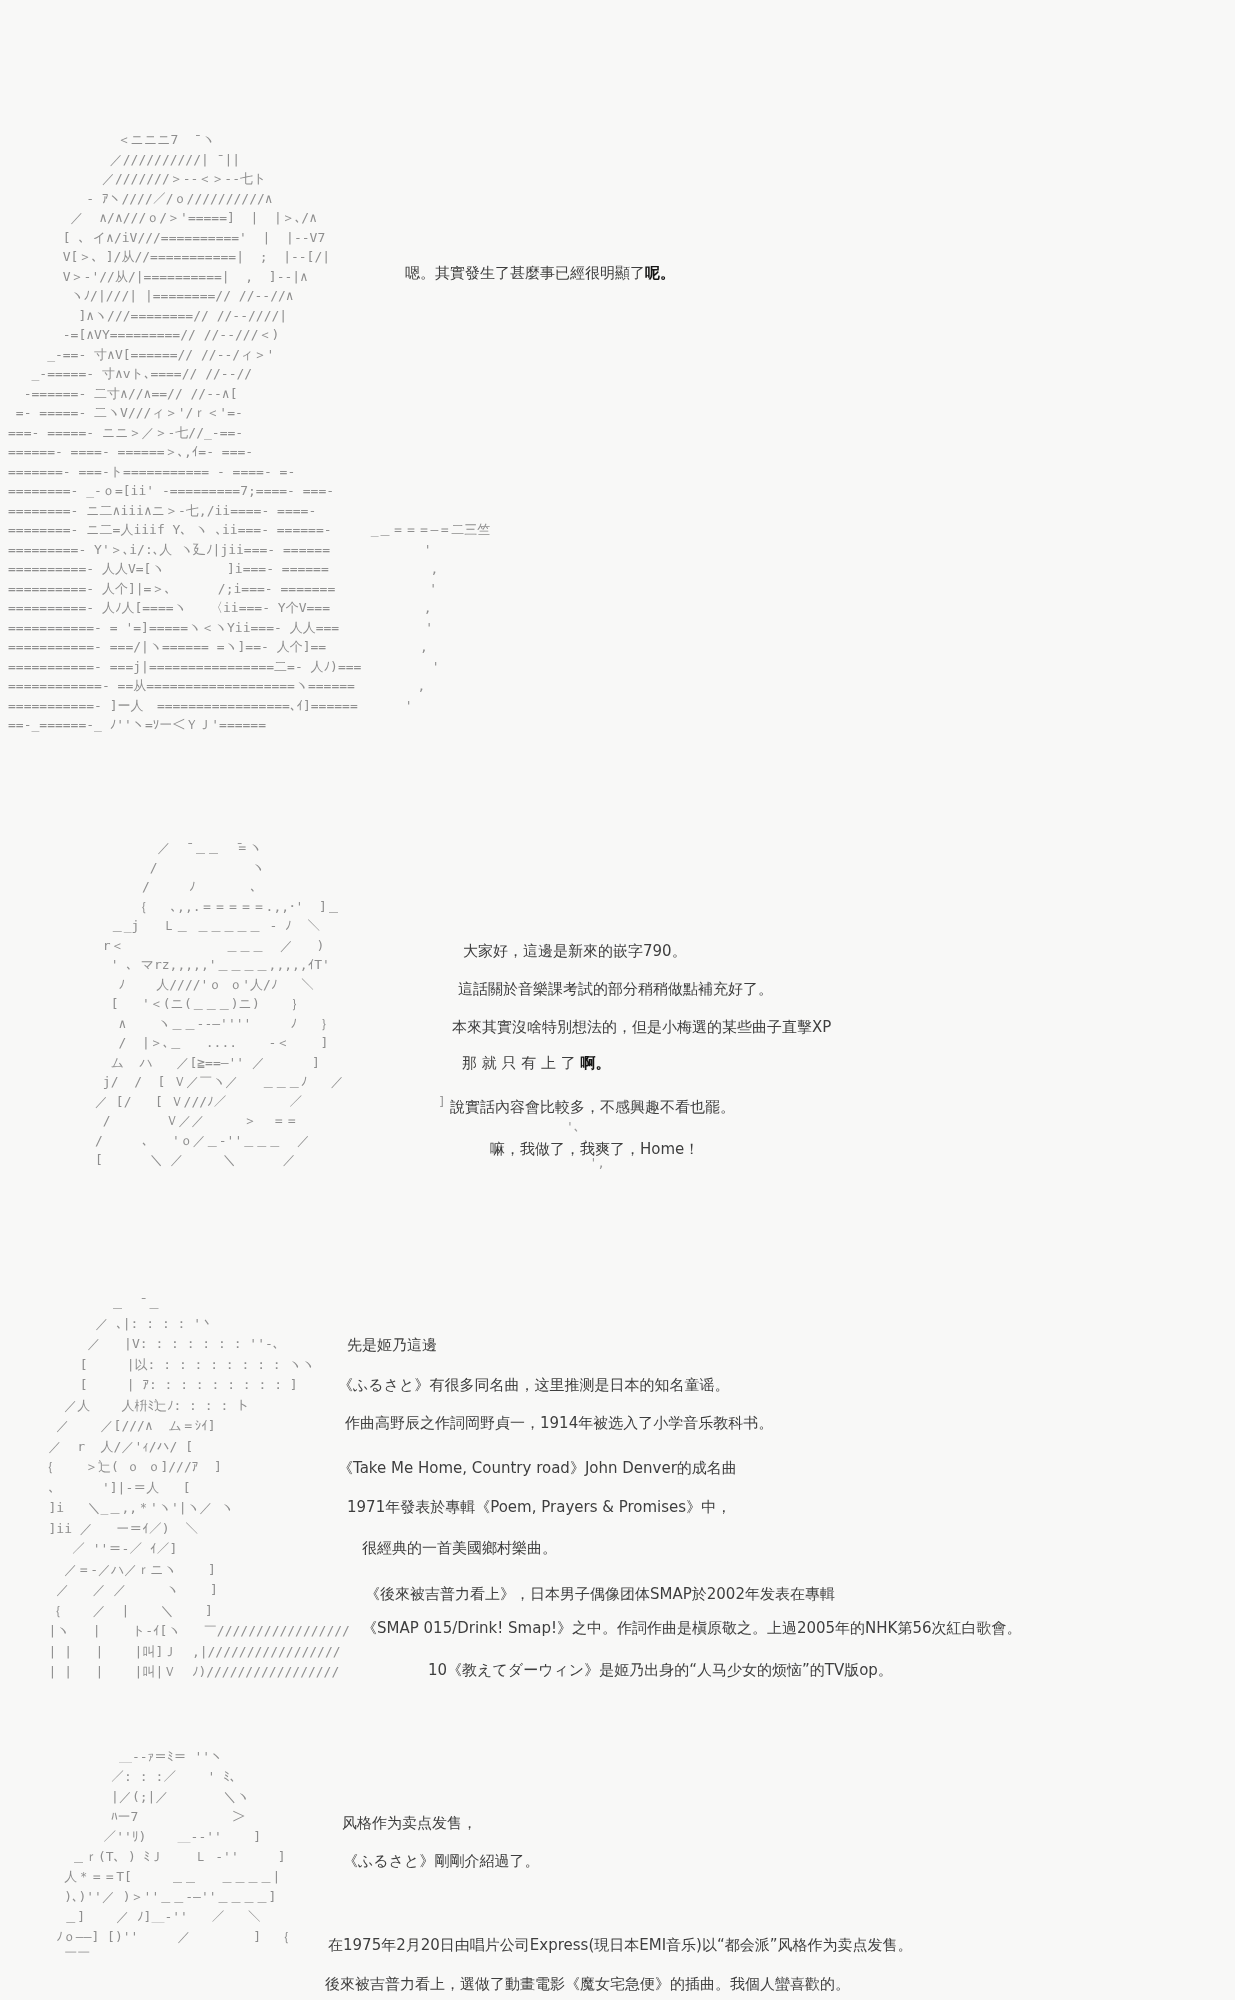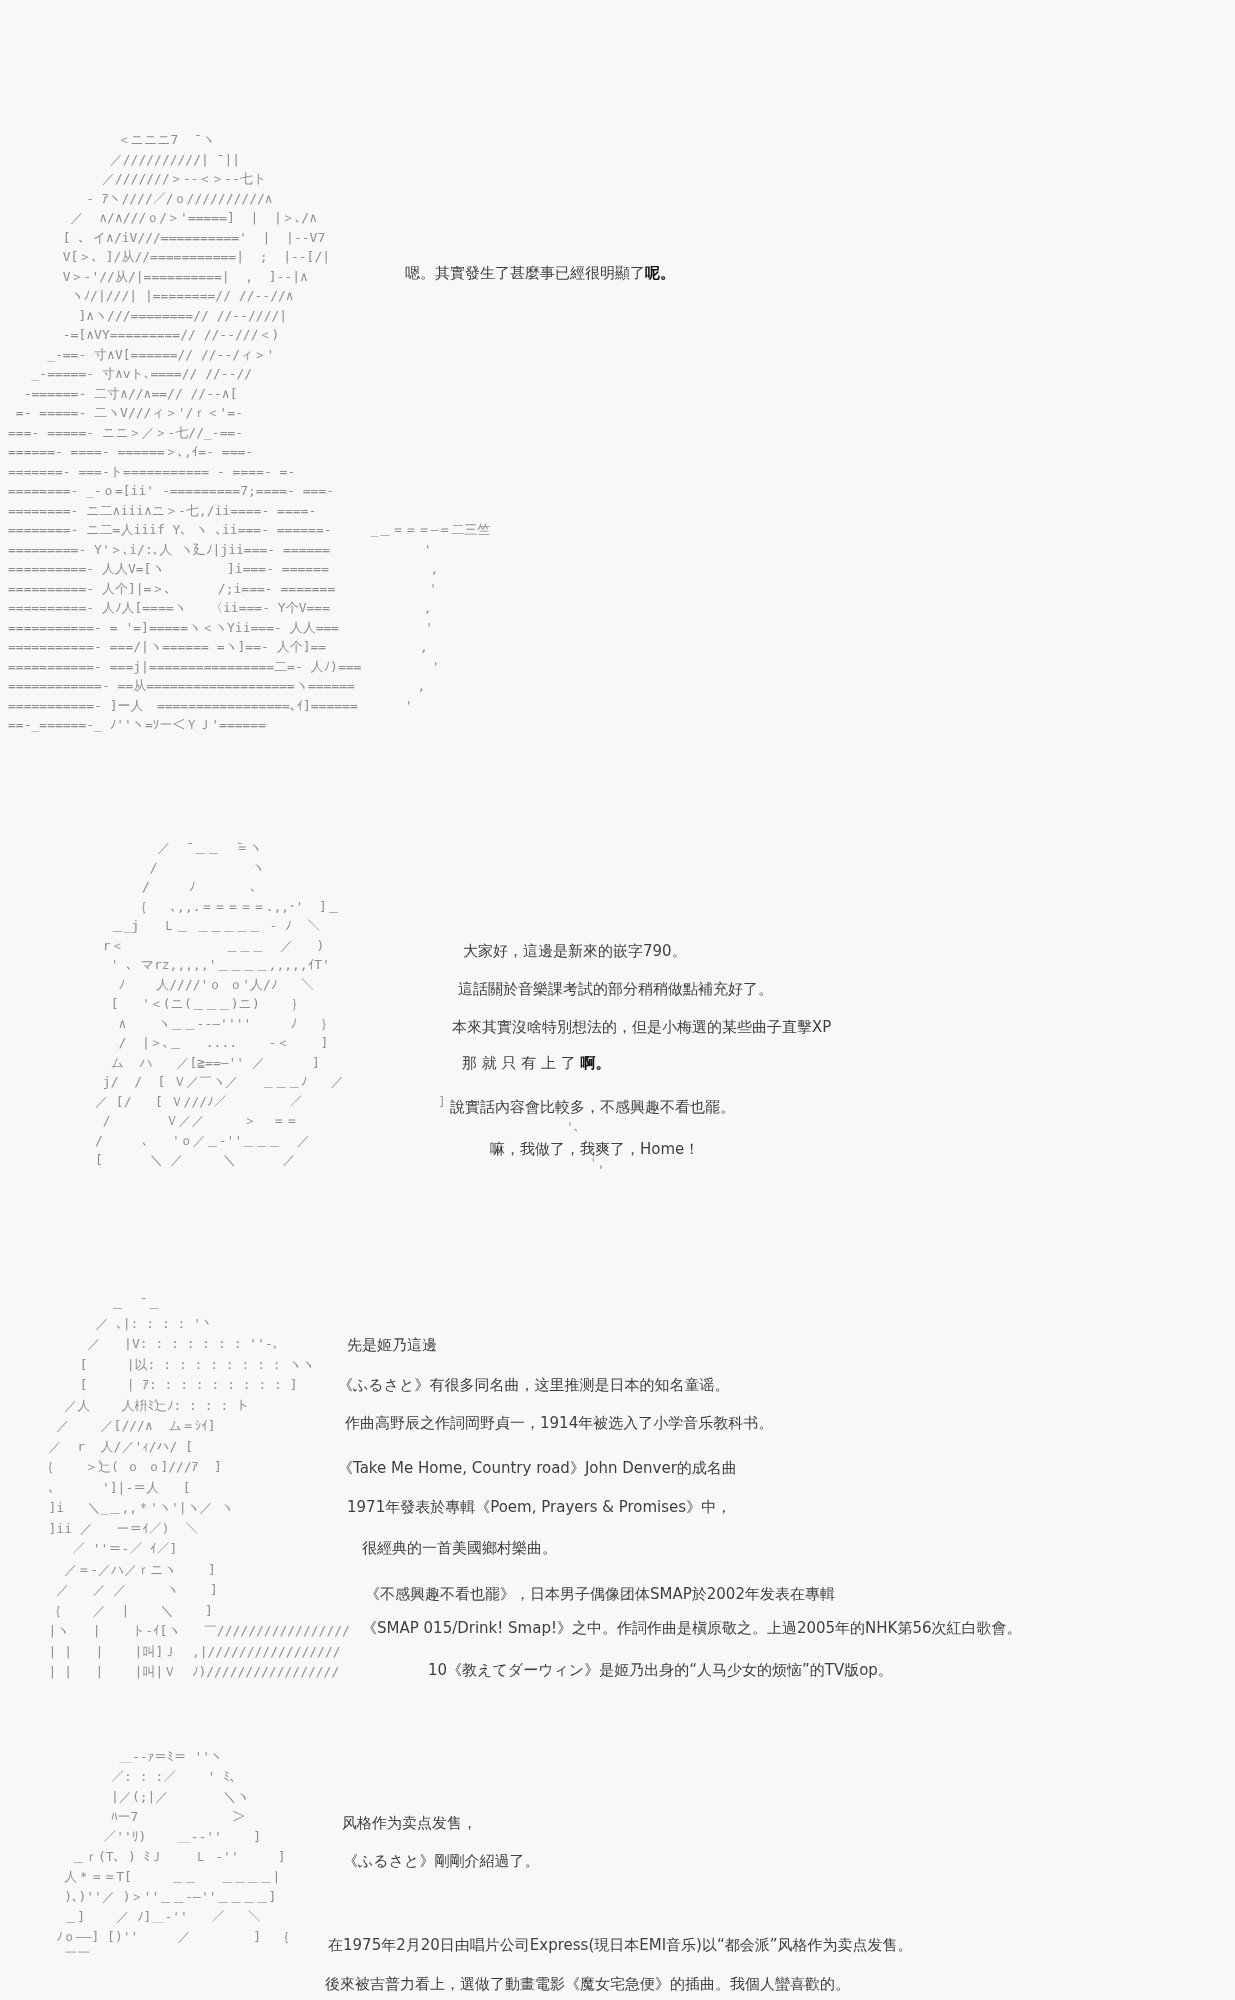--- a/index.html
+++ b/index.html
@@ -105,21 +105,21 @@
    ｛    ／  |    ＼    ]
    |ヽ   |    ト-ｲ[ヽ   ￣/////////////////
    | |   |    |叫]Ｊ  ,|/////////////////
    | |   |    |叫|Ｖ  ﾉ)/////////////////</pre>
   <div class="txt" style="left:347px; top:1334px;"><span>先是姬乃這邊</span></div>
   <div class="txt" style="left:338px; top:1374px;"><span>《ふるさと》有很多同名曲，这里推测是日本的知名童谣。</span></div>
   <div class="txt" style="left:345px; top:1412px;"><span>作曲高野辰之作詞岡野貞一，1914年被选入了小学音乐教科书。</span></div>
   <div class="txt" style="left:338px; top:1457px;"><span>《Take Me Home, Country road》John Denver的成名曲</span></div>
   <div class="txt" style="left:347px; top:1496px;"><span>1971年發表於專輯《Poem, Prayers &amp; Promises》中，</span></div>
   <div class="txt" style="left:362px; top:1537px;"><span>很經典的一首美國鄉村樂曲。</span></div>
-  <div class="txt" style="left:365px; top:1583px;"><span>《不感興趣不看也罷》，日本男子偶像团体SMAP於2002年发表在專輯</span></div>
+  <div class="txt" style="left:365px; top:1583px;"><span>《後來被吉普力看上》，日本男子偶像团体SMAP於2002年发表在專輯</span></div>
   <div class="txt" style="left:362px; top:1617px;"><span>《SMAP 015/Drink! Smap!》之中。作詞作曲是槇原敬之。上過2005年的NHK第56次紅白歌會。</span></div>
   <div class="txt" style="left:428px; top:1659px;"><span>10《教えてダーウィン》是姬乃出身的“人马少女的烦恼”的TV版op。</span></div>
 
   <pre class="aa" style="left:25px; top:1747px; line-height:20px;">            ＿--ｧ＝ﾐ＝ ''ヽ
            ／: : :／    ' ﾐ､
            |／(;|／       ＼ヽ
            ﾊー7            ＞
           ／''ﾘ)    ＿--''    ]
       ＿ｒ(T､ ) ﾐＪ    Ｌ -''     ]
      人＊＝＝T[     ＿＿   ＿＿＿＿|

